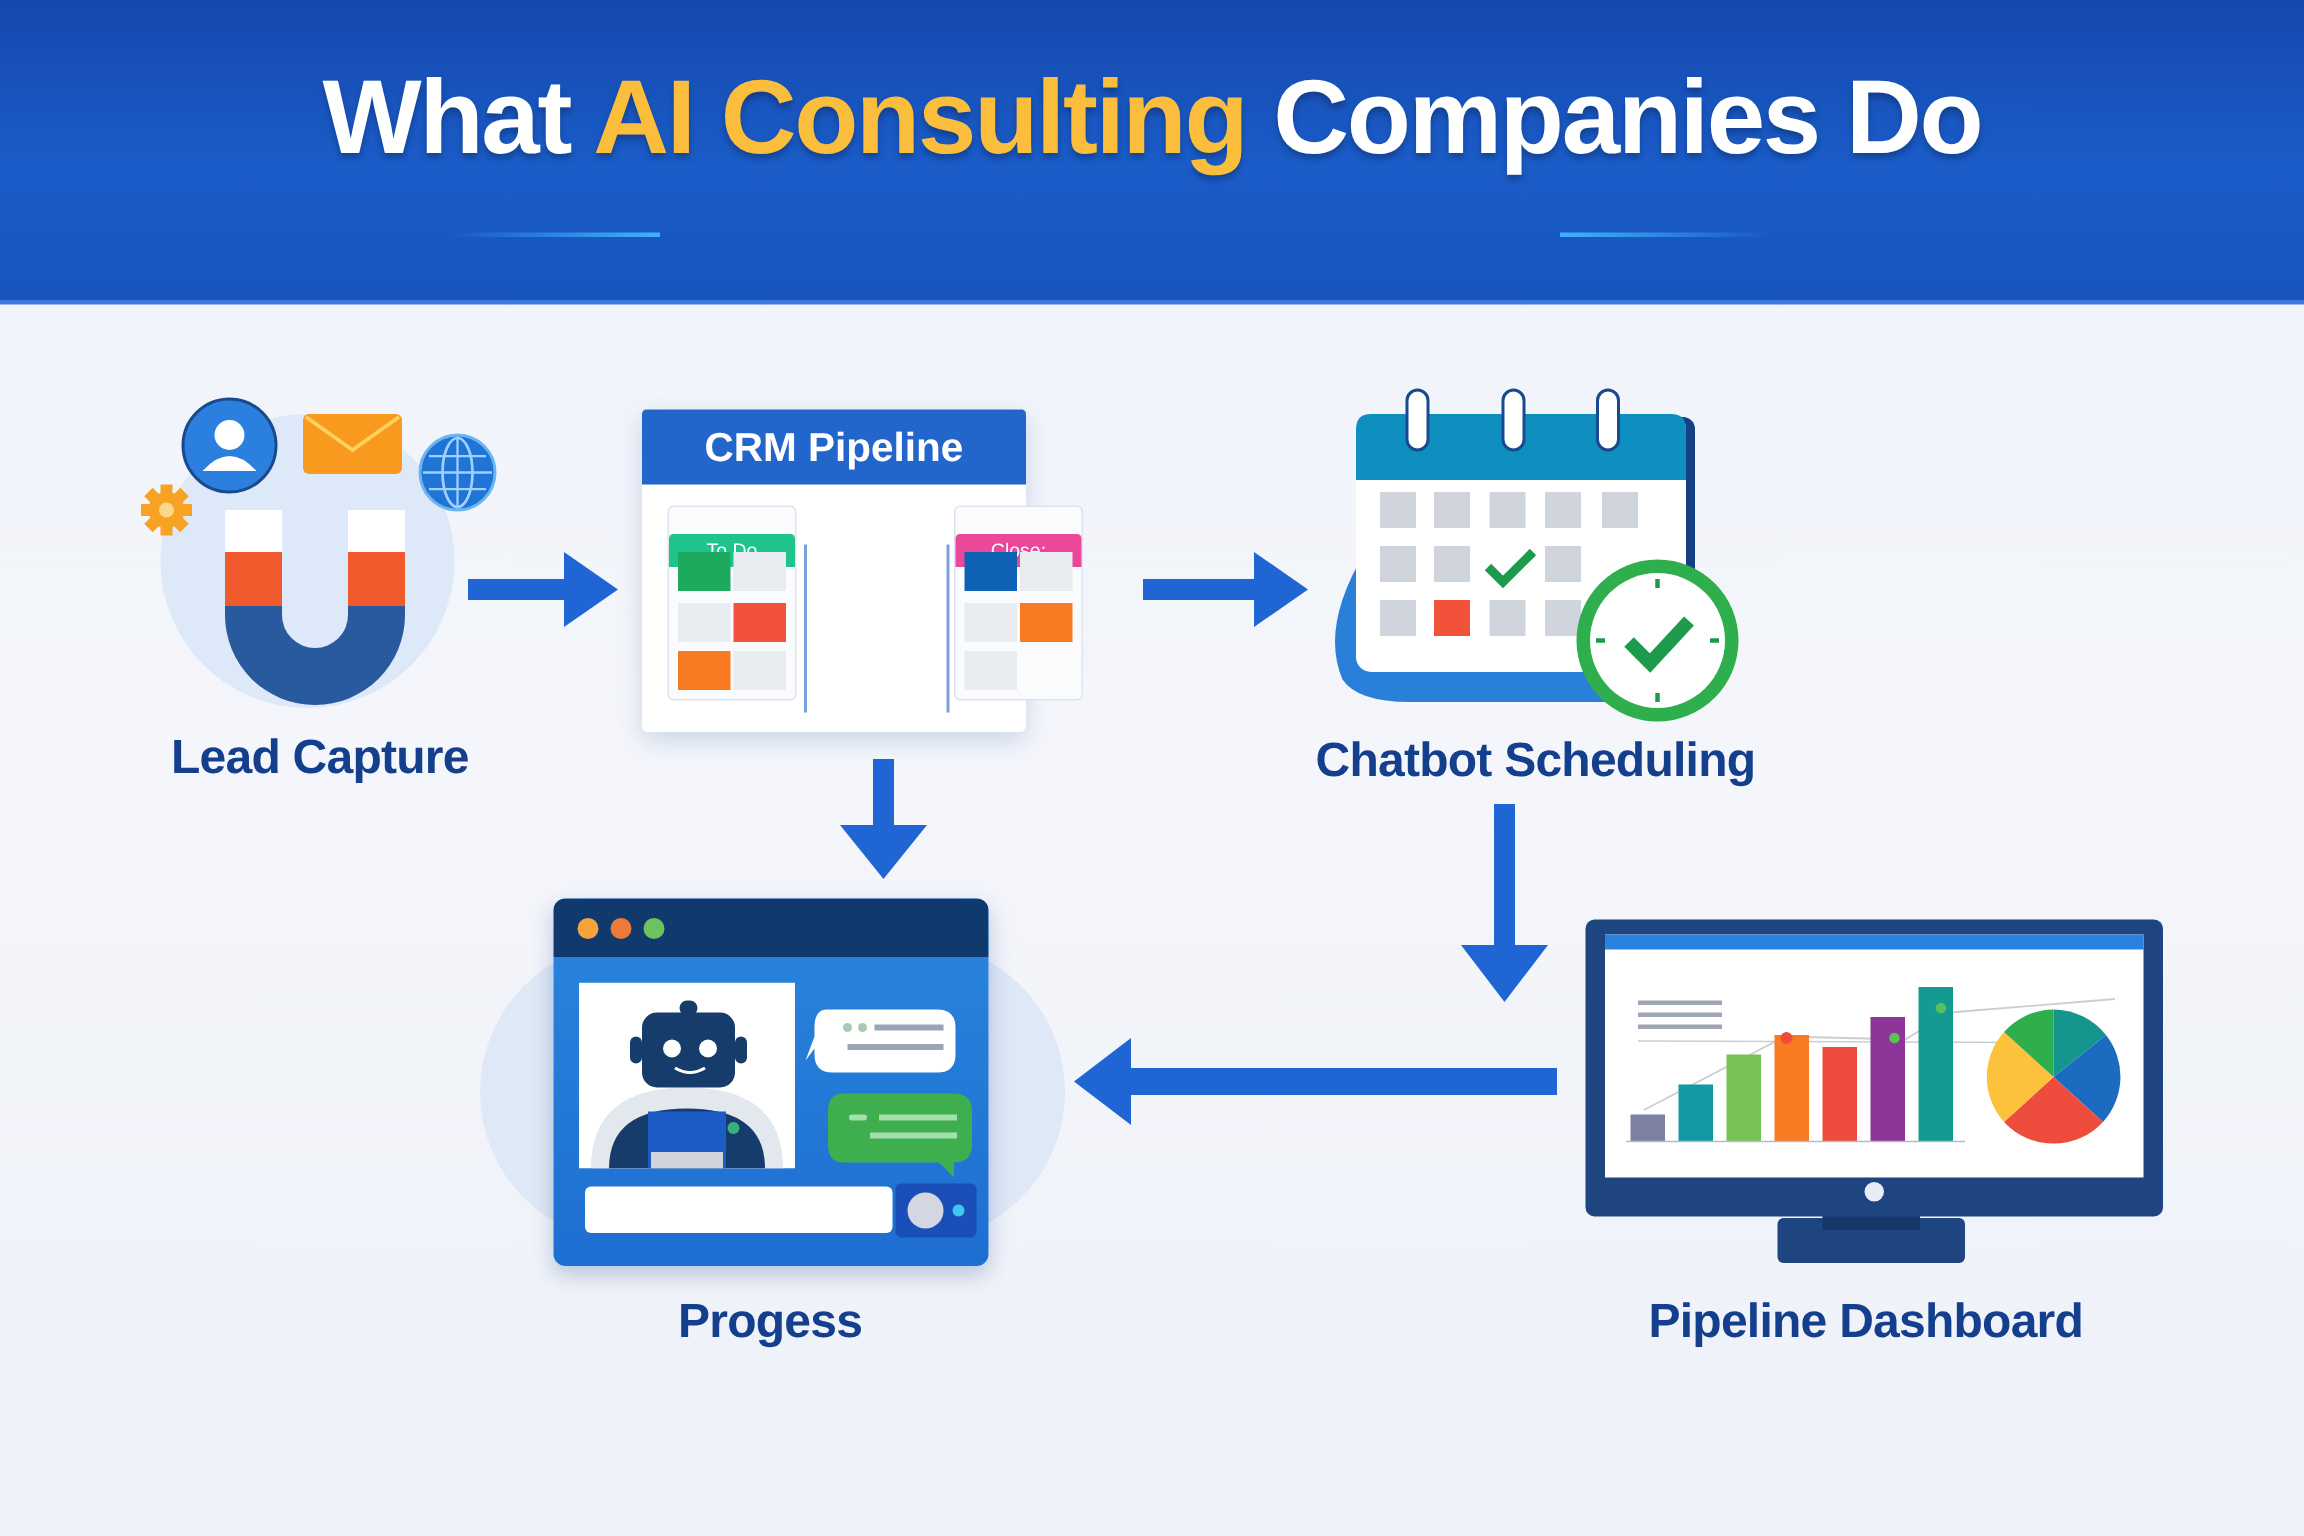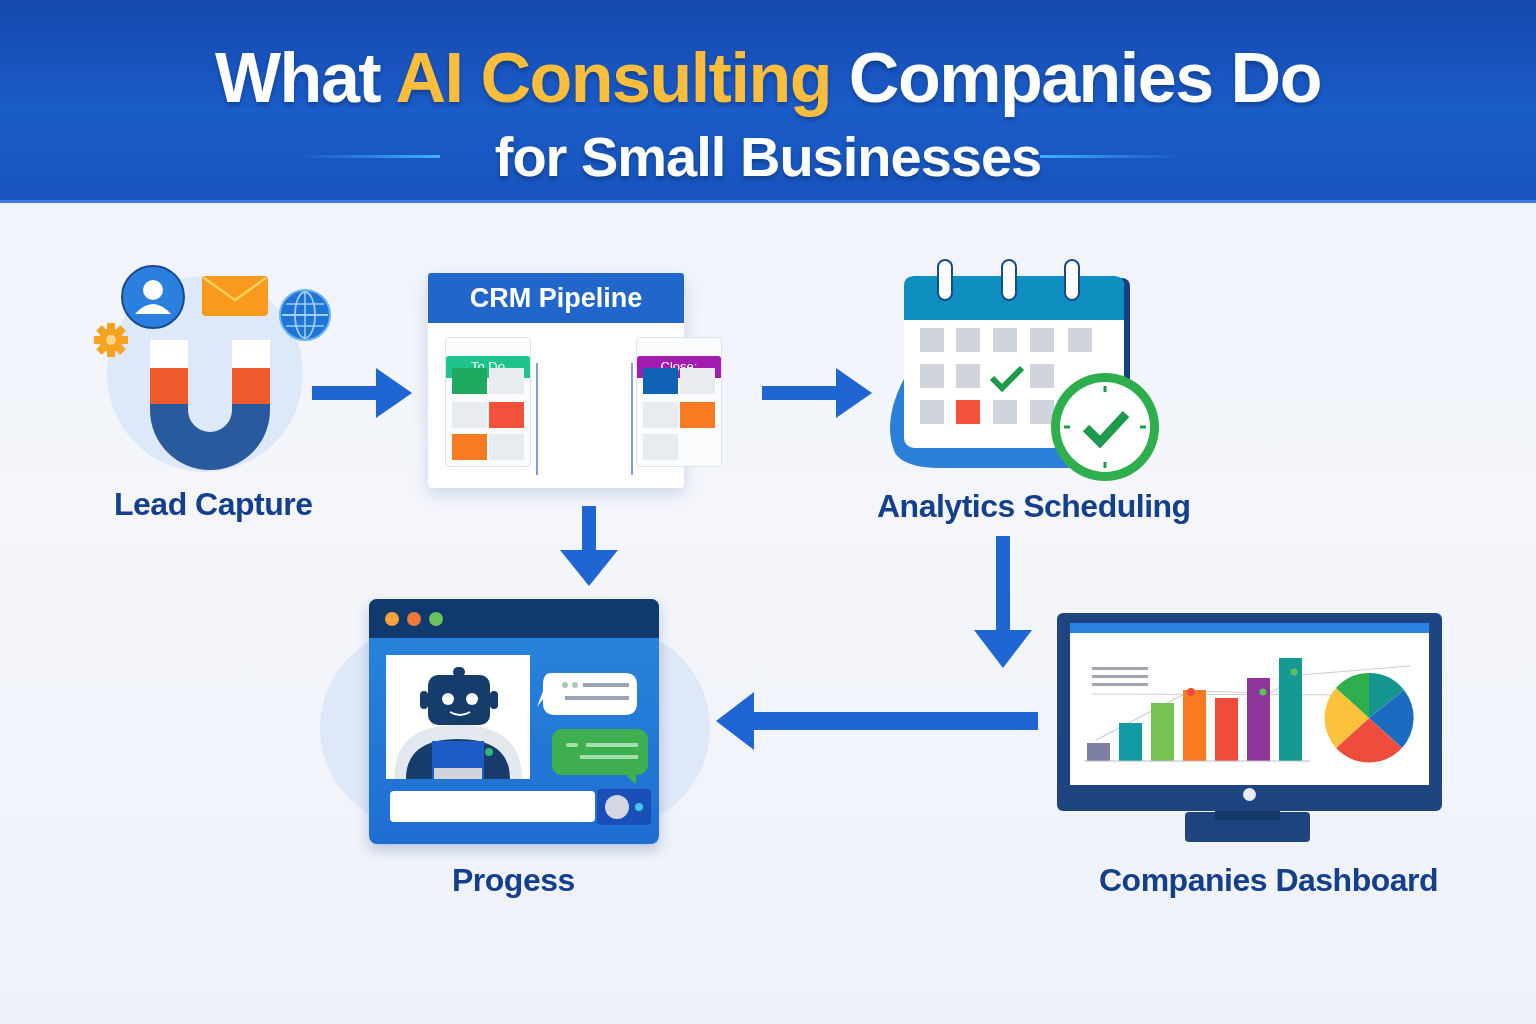--- a/index.html
+++ b/index.html
@@ -71,21 +71,20 @@
 </style>
 </head>
 <body>
 
 <div class="header">
   <div class="title-line1">
     <span>What </span><span class="hl">AI Consulting</span><span> Companies Do</span>
   </div>
   <div class="rule" style="left:300px;"></div>
   <div class="rule right" style="left:1040px;"></div>
-  <div class="title-line2">for Small Businesses</div>
 </div>
 
 <div>
   <div class="lead-bg"></div>
   <svg style="position:absolute;left:88px;top:262px;" width="250" height="210">
 
     <path d="M62 78 L100 78 L100 148 A22 22 0 0 0 144 148 L144 78 L182 78 L182 148 A60 60 0 0 1 62 148 Z" fill="#2a5a9e"></path>
     <rect x="62" y="78" width="38" height="28" fill="#fff"></rect>
     <rect x="62" y="106" width="38" height="36" fill="#f05a2c"></rect>
     <rect x="144" y="78" width="38" height="28" fill="#fff"></rect>
@@ -133,21 +132,21 @@
     <div class="cell" style="left:6px;top:30px;background:#1eaa5e;"></div>
     <div class="cell" style="left:43px;top:30px;background:#e8ebf0;"></div>
     <div class="cell" style="left:6px;top:64px;background:#e8ebf0;"></div>
     <div class="cell" style="left:43px;top:64px;background:#f2513a;"></div>
     <div class="cell" style="left:6px;top:96px;background:#f97b21;"></div>
     <div class="cell" style="left:43px;top:96px;background:#e8ebf0;"></div>
   </div>
   <div class="crm-sep" style="left:108px;"></div>
   <div class="crm-sep" style="left:203px;"></div>
   <div class="crm-col" style="left:208px;">
-    <div class="crm-col-head" style="background:#a21caf;">Close:</div>
+    <div class="crm-col-head" style="background:#ec4899;">Close:</div>
     <div class="cell" style="left:6px;top:30px;background:#0f61b4;"></div>
     <div class="cell" style="left:43px;top:30px;background:#e8ebf0;"></div>
     <div class="cell" style="left:6px;top:64px;background:#e8ebf0;"></div>
     <div class="cell" style="left:43px;top:64px;background:#f97b21;"></div>
     <div class="cell" style="left:6px;top:96px;background:#e8ebf0;"></div>
   </div>
 </div>
 
 <svg class="arrow" style="left:760px;top:366px;" width="114" height="56">
   <rect x="2" y="20" width="76" height="14" fill="#1f66d4"></rect>
@@ -191,21 +190,21 @@
     <circle cx="57" cy="57" r="45" fill="#fff"></circle>
     <g stroke="#1e9a4c" stroke-width="3">
       <line x1="57" y1="16" x2="57" y2="22"></line>
         <line x1="57" y1="92" x2="57" y2="98"></line>
       <line x1="16" y1="57" x2="22" y2="57"></line>
         <line x1="92" y1="57" x2="98" y2="57"></line>
     </g>
     <path d="M38 58 L52 72 L78 44" fill="none" stroke="#1e9a4c" stroke-width="9"></path>
   </svg>
 </div>
-<div class="label" style="left:877px;top:488px;">Analytics Scheduling</div>
+<div class="label" style="left:877px;top:488px;">Chatbot Scheduling</div>
 
 <svg class="arrow" style="left:972px;top:534px;" width="62" height="136">
   <rect x="24" y="2" width="14" height="96" fill="#1f66d4"></rect>
   <polygon points="2,96 60,96 31,134" fill="#1f66d4"></polygon>
 </svg>
 
 <div>
   <div class="chat-bg"></div>
   <div class="chat">
     <div class="chat-top">
@@ -284,14 +283,14 @@
     <svg style="position:absolute;left:253px;top:49px;" width="92" height="92">
       <g transform="translate(46,46)">
         <path d="M0 0 L0 -45 A45 45 0 0 1 35 -28 Z" fill="#14968f"></path>
         <path d="M0 0 L35 -28 A45 45 0 0 1 33 30 Z" fill="#1b6cc0"></path>
         <path d="M0 0 L33 30 A45 45 0 0 1 -33 30 Z" fill="#ee4d3d"></path>
         <path d="M0 0 L-33 30 A45 45 0 0 1 -33 -30 Z" fill="#fcc23c"></path>
         <path d="M0 0 L-33 -30 A45 45 0 0 1 0 -45 Z" fill="#2eae4c"></path>
       </g>
     </svg>
   </div>
-  <div class="label" style="left:1099px;top:862px;">Companies Dashboard</div>
+  <div class="label" style="left:1099px;top:862px;">Pipeline Dashboard</div>
 </div>
 
 </body></html>

